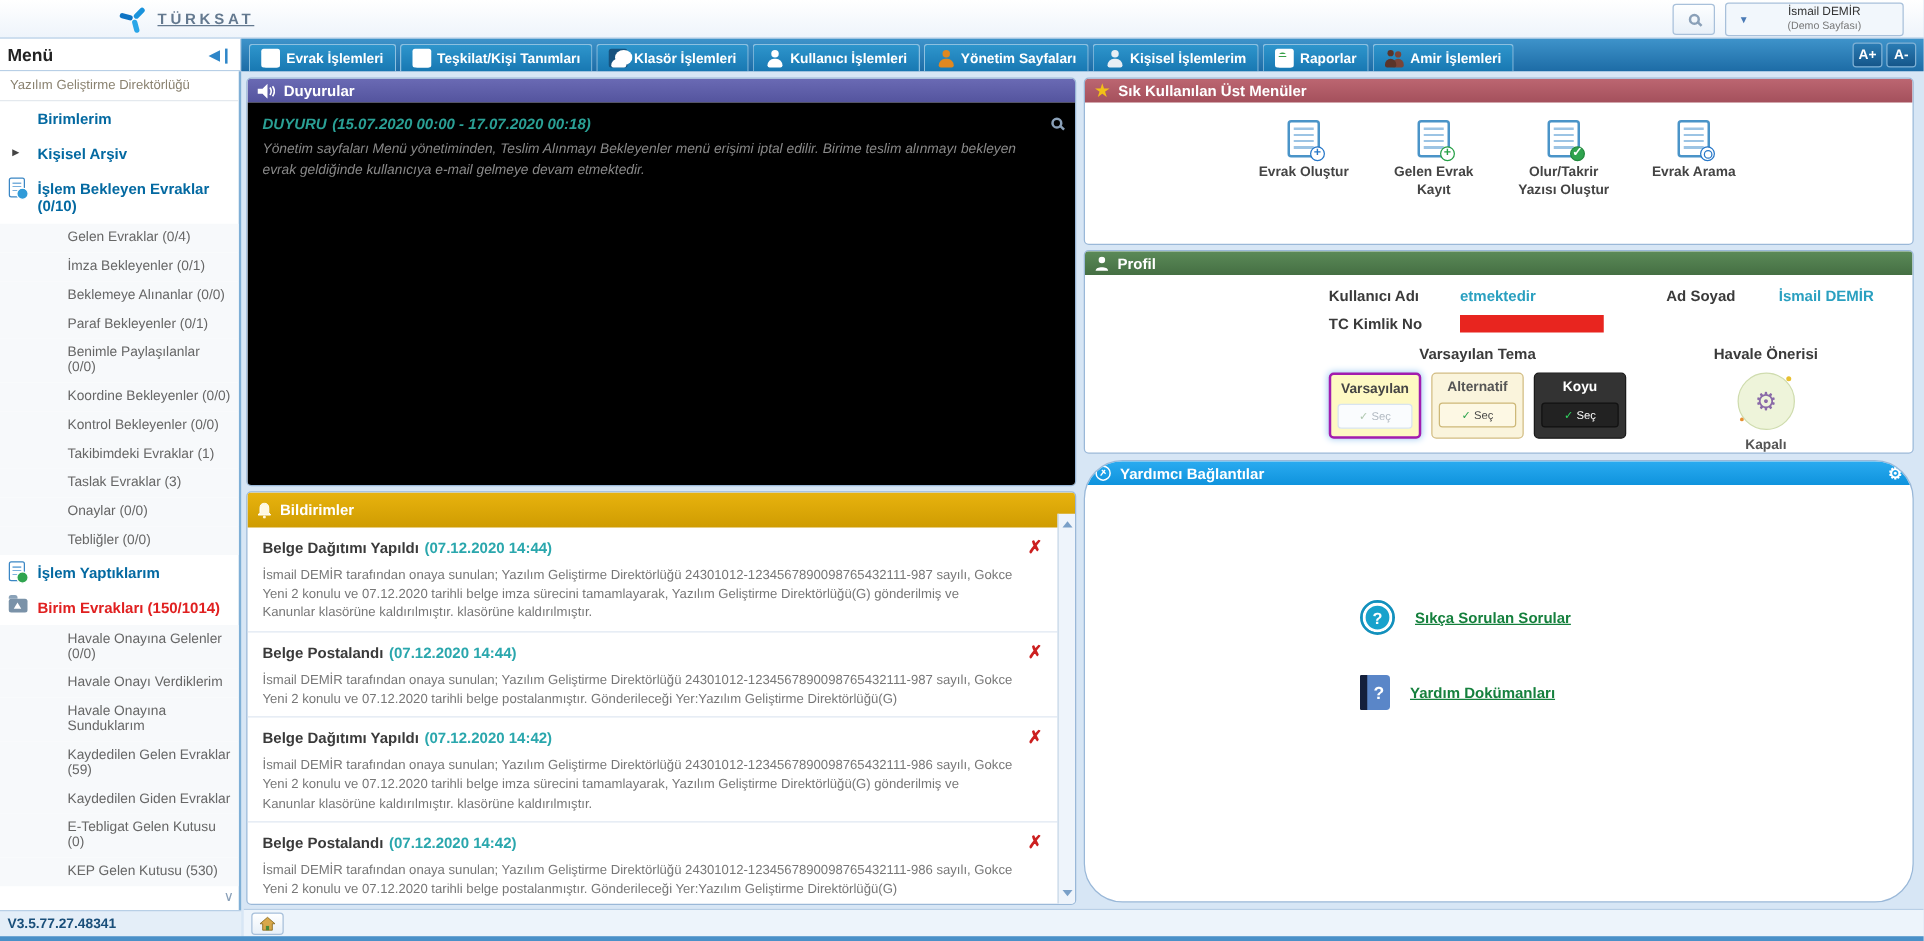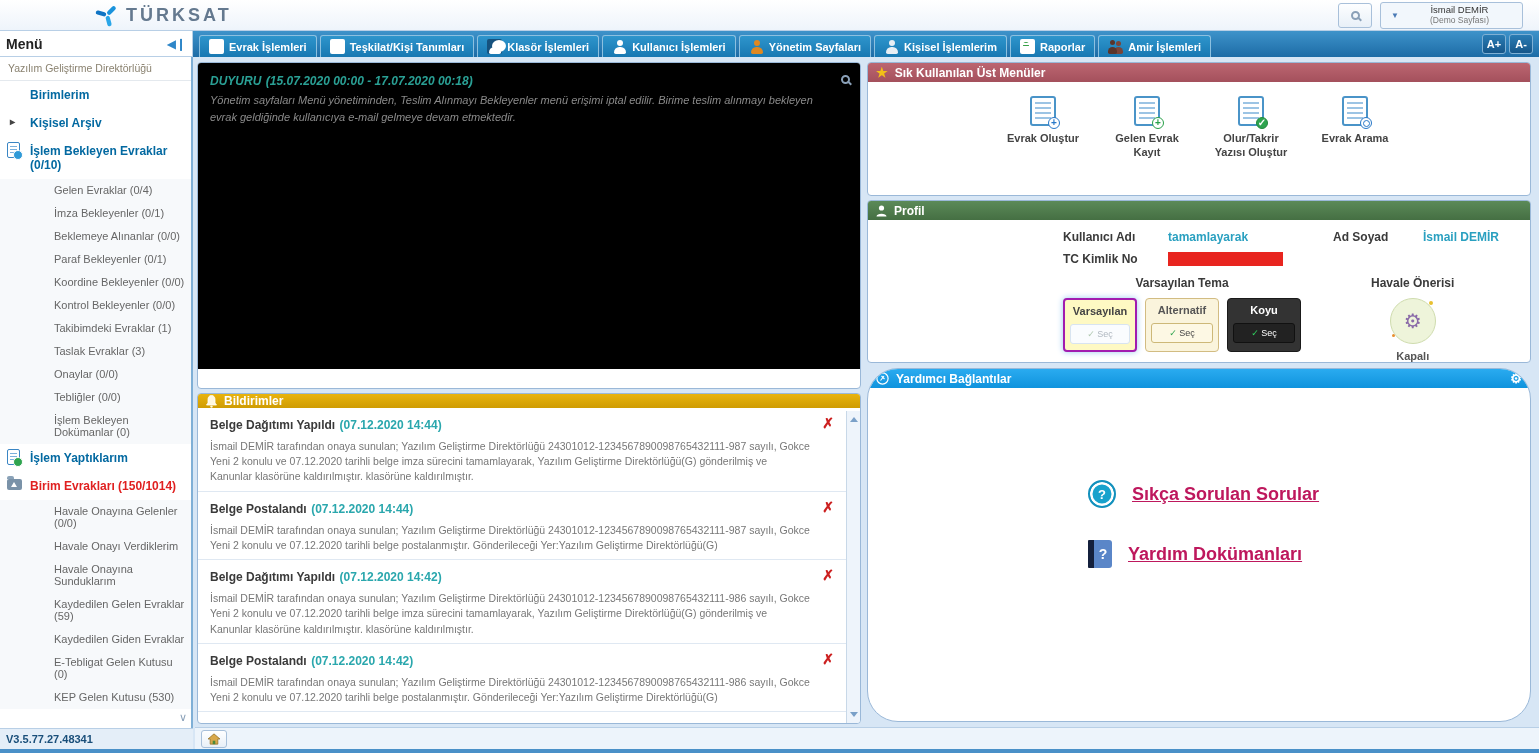--- a/index.html
+++ b/index.html
@@ -4,21 +4,21 @@
 <style>
   * { margin:0; padding:0; box-sizing:border-box; }
   html,body { width:1539px; height:753px; overflow:hidden;
     font-family:"Liberation Sans", sans-serif; background:#d7e6f5; position:relative; }
 
   
   #topbar { position:absolute; left:0; top:0; width:1539px; height:31px;
     background:linear-gradient(#ffffff,#eef4fb); border-bottom:1px solid #b8cfe6;
     display:flex; align-items:center; }
   .logo-wrap { position:absolute; left:95px; top:3px; display:flex; align-items:center; gap:7px; }
-  .logo-text { font-size:18px; font-weight:bold; color:#64798f; letter-spacing:3px; }
+  .logo-text { font-size:12px; font-weight:bold; color:#64798f; letter-spacing:3px;text-decoration:underline; }
   .search-btn { position:absolute; left:1338px; top:3px; width:34px; height:25px;
     border:1px solid #a8c0da; border-radius:3px; background:linear-gradient(#fdfeff,#e8f0f8);
     display:flex; align-items:center; justify-content:center; cursor:pointer; }
   .mag { width:9px; height:9px; border:2px solid #8aa0b8; border-radius:50%; position:relative; }
   .mag::after { content:""; position:absolute; width:5px; height:2px; background:#8aa0b8;
     right:-4px; bottom:-2px; transform:rotate(45deg); }
   .user-box { position:absolute; left:1380px; top:2px; width:143px; height:27px;
     border:1px solid #a8c0da; border-radius:3px; background:#f2f7fc;
     display:flex; align-items:center; cursor:pointer; }
   .user-caret { color:#4a7ab5; font-size:8px; margin:0 8px 0 10px; }
@@ -109,21 +109,21 @@
   #duyurular { left:197px; top:62px; width:664px; height:327px; }
   #duyurular .panel-head { background:linear-gradient(#6a6ab4,#54549e); }
   .ann-body { position:relative; padding:8px 30px 8px 12px; height:calc(100% - 19px); background:#000000; }
   .ann-title { font-size:12px; font-weight:bold; font-style:italic; color:#2aa095; }
   .ann-period { font-size:12px; font-weight:bold; font-style:italic; color:#2aa095; }
   .ann-text { margin-top:3px; font-size:11px; font-style:italic; color:#8a8a8a; line-height:1.5; width:620px; }
   .ann-zoom { position:absolute; right:10px; top:12px; cursor:pointer; }
 
   
   #bildirimler { left:197px; top:393px; width:664px; height:331px; }
-  #bildirimler .panel-head { height:14px; background:linear-gradient(#e8b30e,#cf9c02); }
+  #bildirimler .panel-head { height:28px; background:linear-gradient(#e8b30e,#cf9c02); }
   .notif-list { position:relative; height:calc(100% - 17px); overflow:hidden; padding-right:14px; }
   .notif { padding:7px 28px 6px 12px; border-bottom:1px solid #dfe8f2; position:relative; }
   .notif-title { font-size:12px; font-weight:bold; color:#3a3a3a; }
   .notif-date { font-size:12px; font-weight:bold; color:#2aa7ad; }
   .notif-body { margin-top:6px; font-size:10.5px; color:#777; line-height:1.45; width:600px; }
   .notif-close { position:absolute; right:12px; top:7px; color:#cc2020; font-size:14px;
     font-weight:bold; cursor:pointer; }
   .vscroll { position:absolute; right:0; top:17px; bottom:0; width:14px; background:#eef4fb;
     border-left:1px solid #c8d8e8; }
   .vs-up, .vs-down { position:absolute; left:3px; width:0; height:0;
@@ -200,21 +200,21 @@
   .help-link { display:flex; align-items:center; gap:16px; cursor:pointer; }
   .hl-icon { display:none; }
   .faq-icon { display:flex; width:28px; height:28px; border-radius:50%; background:#18a2cc;
     box-shadow:inset 0 0 0 2.5px #fff; border:2.5px solid #1390bc;
     align-items:center; justify-content:center; color:#fff; font-weight:bold; font-size:13px; }
   .faq-icon::before { content:"?"; }
   .helpbook-icon { display:flex; width:24px; height:28px; background:#5a86c8; border-left:6px solid #14203c;
     border-radius:1px 3px 3px 1px; align-items:center; justify-content:center;
     color:#fff; font-weight:bold; font-size:14px; }
   .helpbook-icon::before { content:"?"; }
-  .hl-text { font-size:18px; font-weight:bold; color:#be185d; text-decoration:underline; }
+  .hl-text { font-size:12px; font-weight:bold; color:#15803d; text-decoration:underline; }
 
   
   #footerbar { position:absolute; left:195px; top:727px; width:1344px; height:22px; background:#edf4fb;
     border-top:1px solid #b8cfe6; display:flex; align-items:center; padding-left:6px; }
   .home-btn { width:26px; height:18px; border:1px solid #a8c0da; border-radius:3px;
     background:linear-gradient(#fff,#e8f0f8); display:flex; align-items:center; justify-content:center;
     cursor:pointer; }
 </style>
 </head>
 <body>
@@ -311,20 +311,24 @@
     <div class="snav sub">
       
       <span>Beklemeye Alınanlar (0/0)</span>
     </div>
     <div class="snav sub">
       
       <span>Paraf Bekleyenler (0/1)</span>
     </div>
     <div class="snav sub">
       
+      <span>Benimle Paylaşılanlar (0/0)</span>
+    </div>
+    <div class="snav sub">
+      
       <span>Koordine Bekleyenler (0/0)</span>
     </div>
     <div class="snav sub">
       
       <span>Kontrol Bekleyenler (0/0)</span>
     </div>
     <div class="snav sub">
       
       <span>Takibimdeki Evraklar (1)</span>
     </div>
@@ -332,24 +336,20 @@
       
       <span>Taslak Evraklar (3)</span>
     </div>
     <div class="snav sub">
       
       <span>Onaylar (0/0)</span>
     </div>
     <div class="snav sub">
       
       <span>Tebliğler (0/0)</span>
-    </div>
-    <div class="snav sub">
-      
-      <span>İşlem Bekleyen Dokümanlar (0)</span>
     </div>
     <div class="snav top">
       <span class="mini-icon doc-check-icon"></span>
       <span>İşlem Yaptıklarım</span>
     </div>
     <div class="snav top red">
       <span class="mini-icon unit-folder-icon"></span>
       <span>Birim Evrakları (150/1014)</span>
     </div>
     <div class="snav sub">
@@ -378,20 +378,28 @@
     </div>
     <div class="snav sub">
       
       <span>KEP Gelen Kutusu (530)</span>
     </div>
   <span class="side-scroll-hint">∨</span>
 </div>
 <div id="versionbar">V3.5.77.27.48341</div>
 
 <div id="duyurular" class="panel">
+  <div class="panel-head">
+    <svg width="14" height="12" viewBox="0 0 14 12">
+      <polygon points="0,4 4,4 8,0 8,12 4,8 0,8" fill="#fff"></polygon>
+      <path d="M10 3 q2 3 0 6" stroke="#fff" stroke-width="1.3" fill="none"></path>
+      <path d="M12 2 q3 4 0 8" stroke="#fff" stroke-width="1.3" fill="none"></path>
+    </svg>
+    <span>Duyurular</span>
+  </div>
   <div class="ann-body">
     <span class="ann-title">DUYURU</span>
     <span class="ann-period">(15.07.2020 00:00 - 17.07.2020 00:18)</span>
     <div class="ann-text">Yönetim sayfaları Menü yönetiminden, Teslim Alınmayı Bekleyenler menü erişimi iptal edilir. Birime teslim alınmayı bekleyen evrak geldiğinde kullanıcıya e-mail gelmeye devam etmektedir.</div>
     <span class="ann-zoom mag"></span>
   </div>
 </div>
 
 <div id="bildirimler" class="panel">
   <div class="panel-head">
@@ -475,21 +483,21 @@
   <div class="panel-head">
     <svg width="11" height="12" viewBox="0 0 11 12">
       <circle cx="5.5" cy="3" r="2.6" fill="#fff"></circle>
       <path d="M0.5 11.5 C0.5 7.8 10.5 7.8 10.5 11.5 Z" fill="#fff"></path>
     </svg>
     <span>Profil</span>
   </div>
   <div class="profil-body">
     <div class="p-grid">
       <span class="p-label">Kullanıcı Adı</span>
-      <span class="p-value">tamamlayarak</span>
+      <span class="p-value">etmektedir</span>
       <span class="p-label">Ad Soyad</span>
       <span class="p-value">İsmail DEMİR</span>
       <span class="p-label">TC Kimlik No</span>
       <span class="redacted"></span>
       <span></span>
         <span></span>
     </div>
     <div class="theme-area">
       <div class="theme-col">
         <div class="theme-heading">Varsayılan Tema</div>

